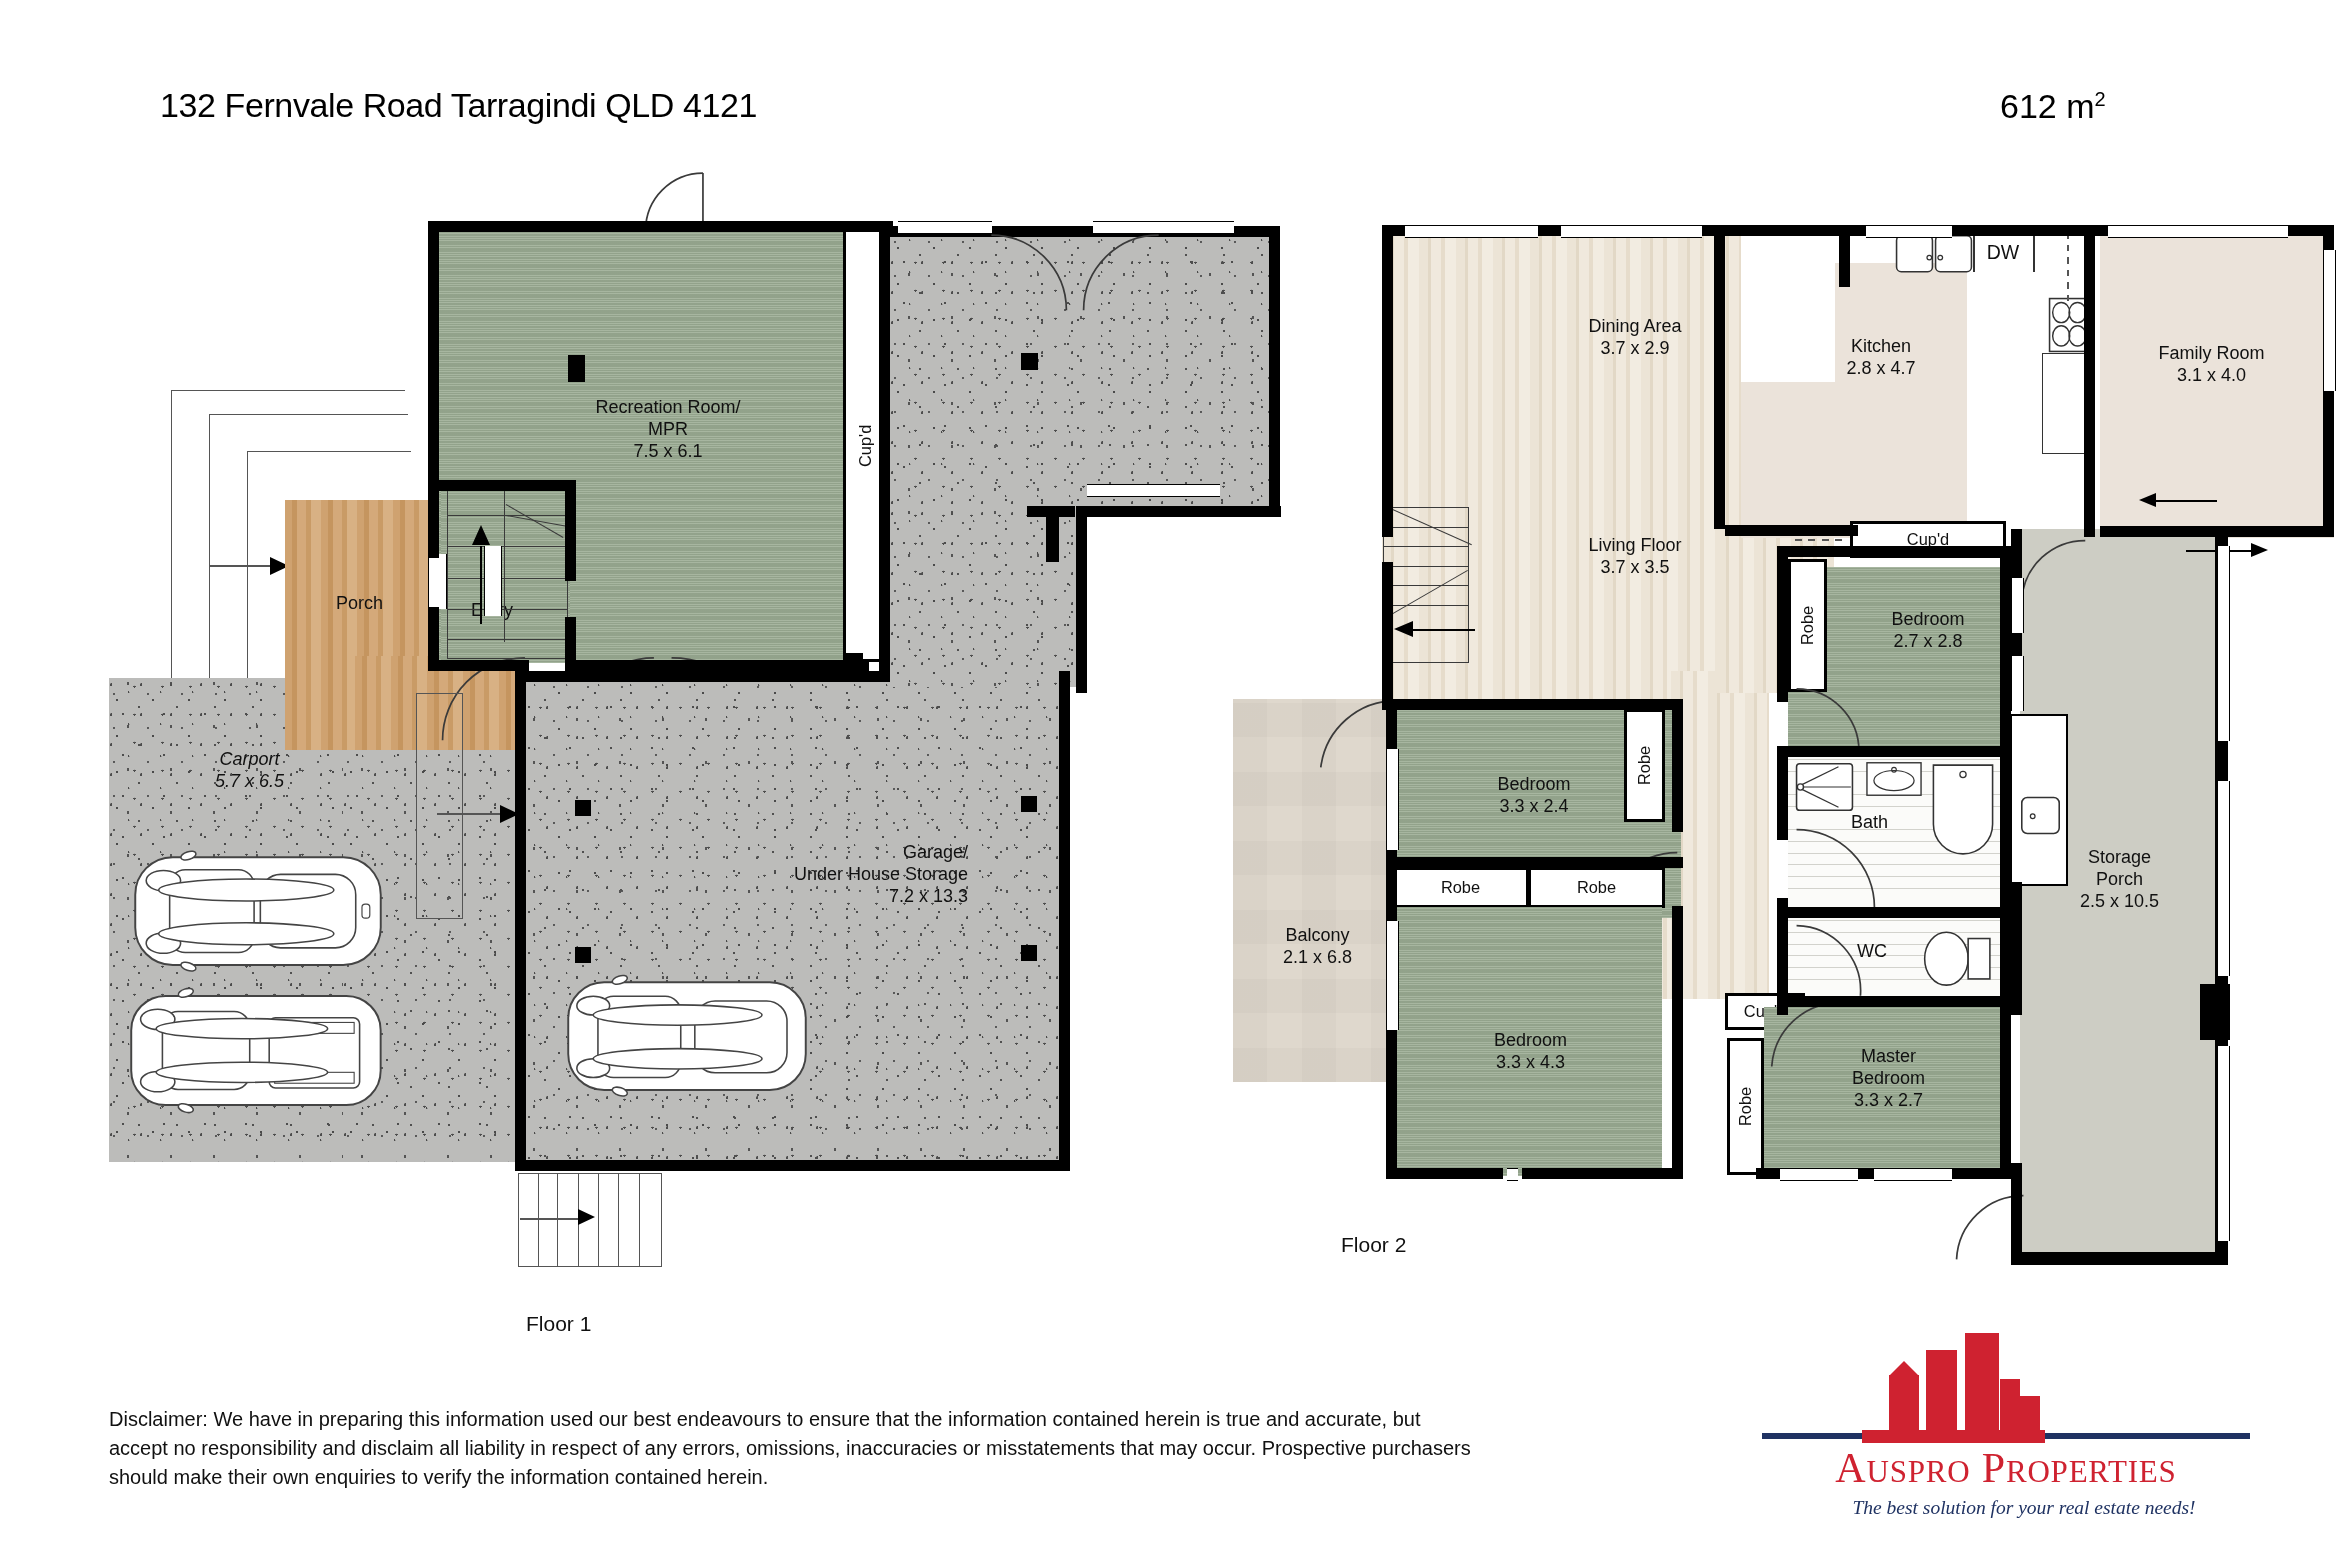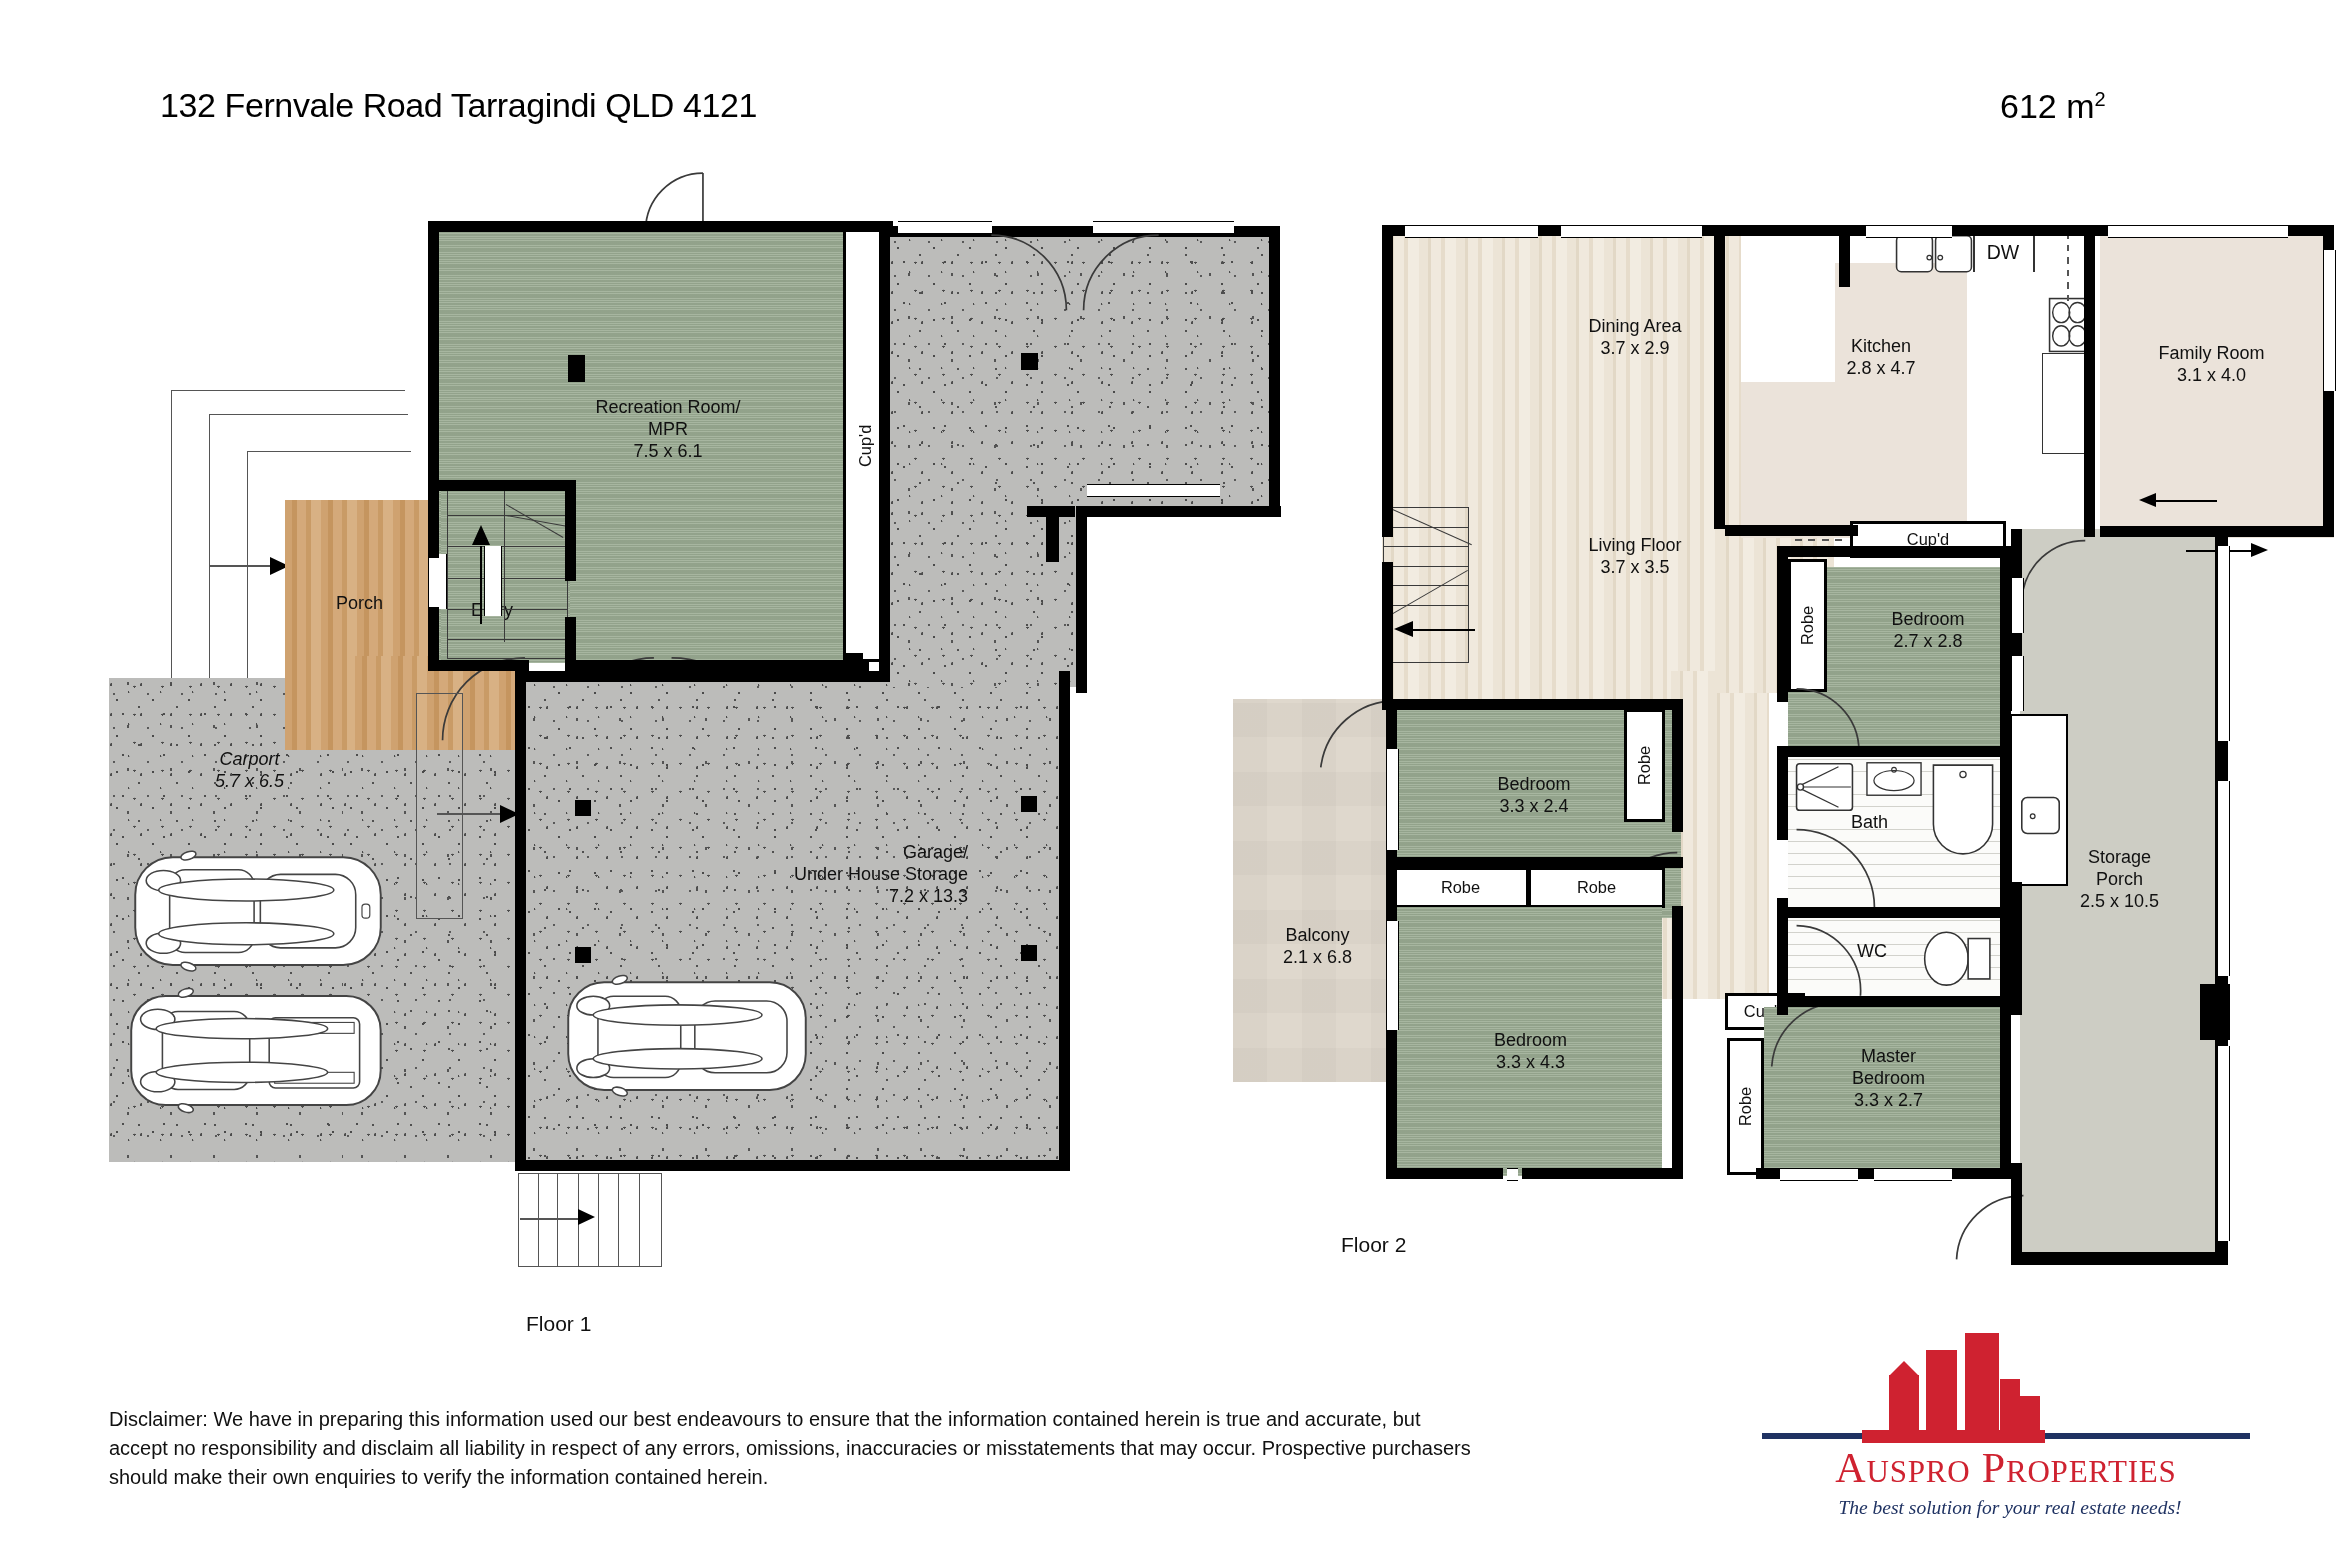--- a/index.html
+++ b/index.html
@@ -61,21 +61,21 @@
   
   #disclaimer{position:absolute;left:109px;top:1405px;width:1374px;font-size:20px;line-height:1.44;color:#111;}
 
   
   #logo{position:absolute;left:1756px;top:1327px;width:500px;height:203px;text-decoration:underline;}
   .logo-bar{position:absolute;background:#1f3262;}
   .logo-b{position:absolute;background:#cf2230;}
   #logo-name{position:absolute;left:0;top:117px;width:500px;text-align:center;
              color:#cf2230;font-size:42px;letter-spacing:0.8px;font-family:"Liberation Serif",serif;}
   #logo-name span.c{font-size:31px;}
-  #logo-tag{position:absolute;left:4px;top:170px;width:500px;text-align:center;color:#1f3262;
+  #logo-tag{position:absolute;left:18px;top:170px;width:500px;text-align:center;color:#1f3262;
             font-size:19.5px;font-style:italic;font-family:"Liberation Serif",serif;}
 </style>
 </head>
 <body>
 
 <div id="header-title">
   <span>132 Fernvale Road Tarragindi QLD 4121</span>
 </div>
 <div id="header-area">
   <span>612 m</span><sup>2</sup>

